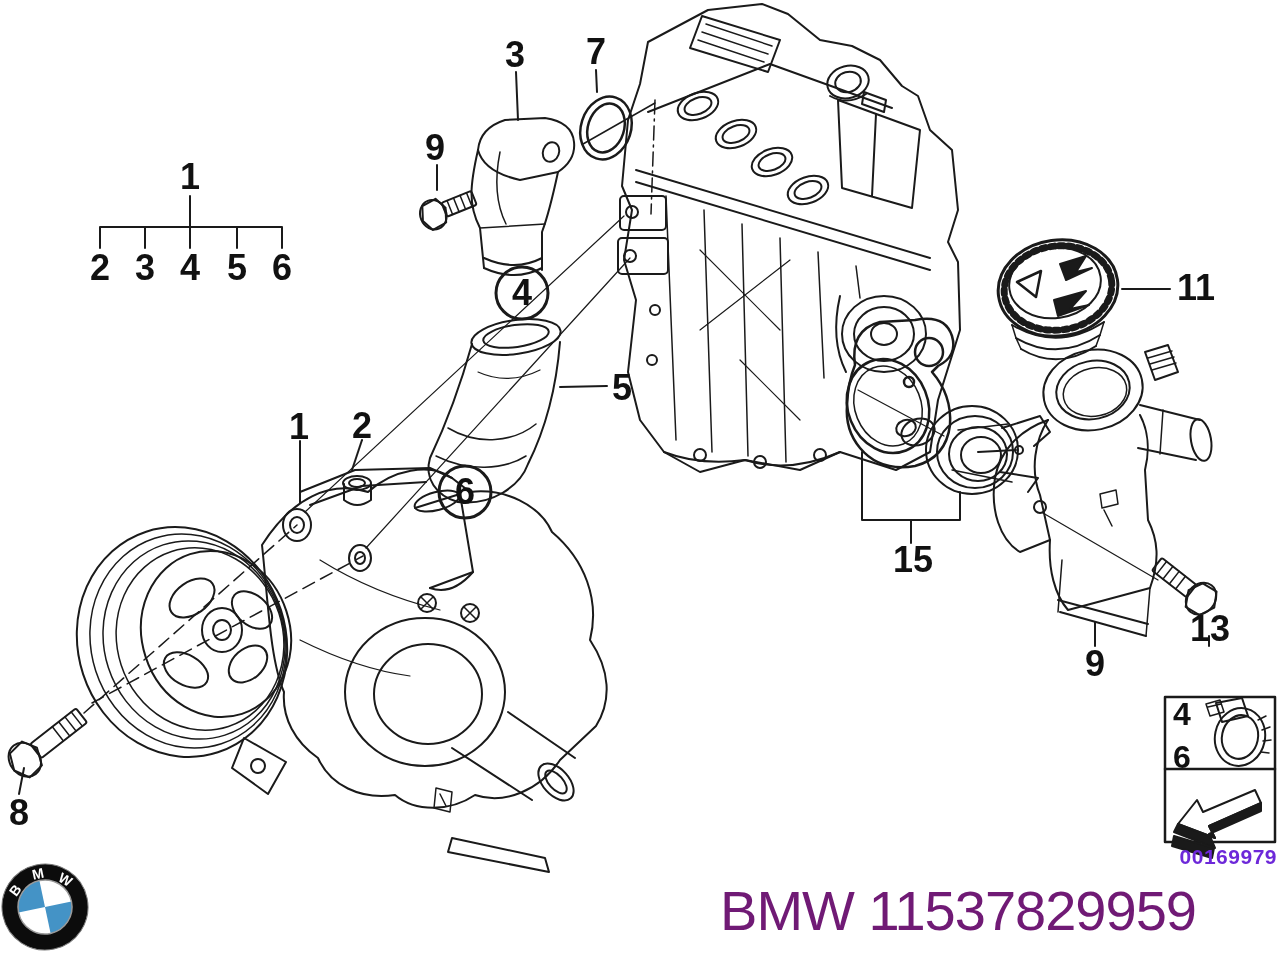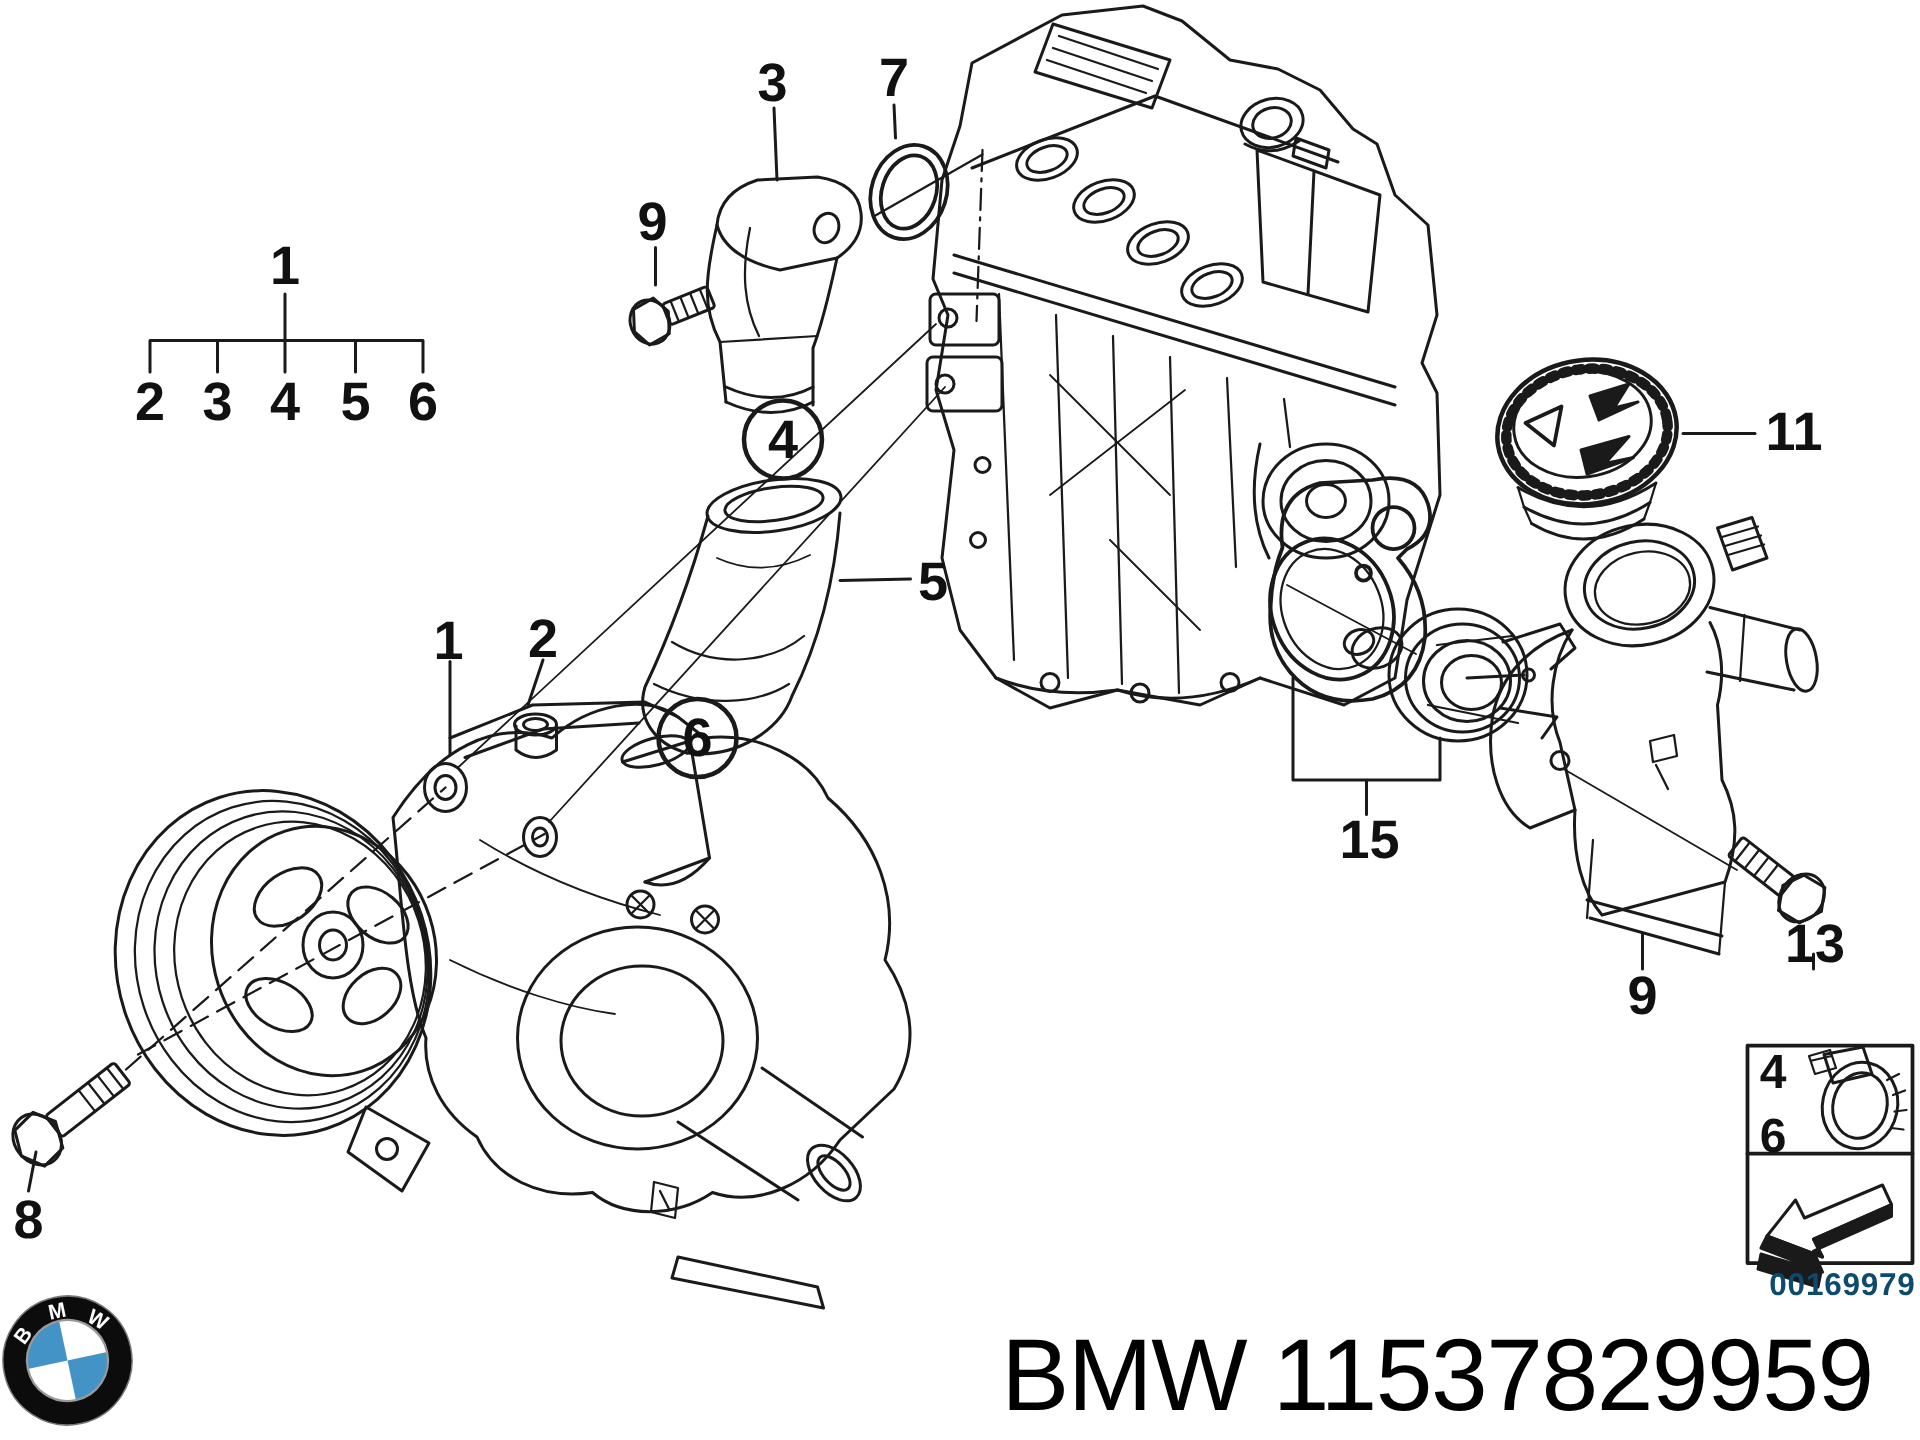--- a/index.html
+++ b/index.html
@@ -8,26 +8,26 @@
     font-family:"Liberation Sans", sans-serif;color:#111;
   }
   #artwork{position:absolute;left:0;top:0;}
   .num{
     position:absolute;transform:translate(-50%,-50%);
     font-size:36px;font-weight:700;line-height:1;color:#111;
     white-space:nowrap;letter-spacing:0;
   }
   .num-small{font-size:32px;}
   .code{
-    position:absolute;right:3px;top:845px;font-size:21px;font-weight:700;color:#0c4a6e;
+    position:absolute;right:3px;top:845px;font-size:21px;font-weight:700;color:#6d28d9;
     letter-spacing:0.5px;
   }
   .footer-title{
     position:absolute;left:958px;top:878px;transform:translateX(-50%);
-    font-size:68px;font-weight:400;letter-spacing:-1px;color:#000000;white-space:nowrap;
+    font-size:56px;font-weight:400;letter-spacing:-1px;color:#701a75;white-space:nowrap;
   }
 </style>
 </head>
 <body>
 
 <div id="canvas">
 
   <svg id="artwork" width="1280" height="960" viewBox="0 0 1280 960" fill="none" stroke="#1a1a1a" stroke-width="2" stroke-linecap="round" stroke-linejoin="round">
 
     <g>

